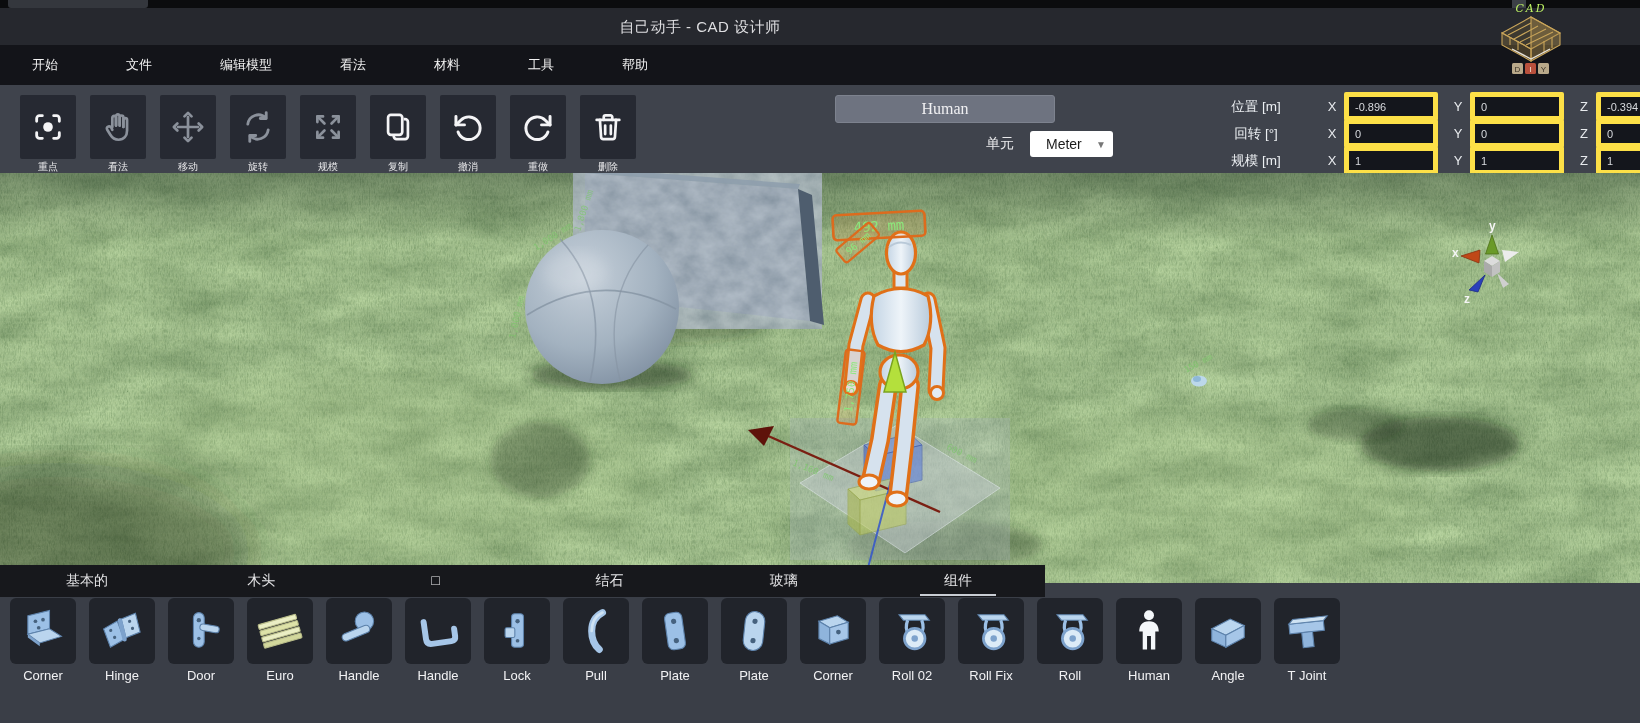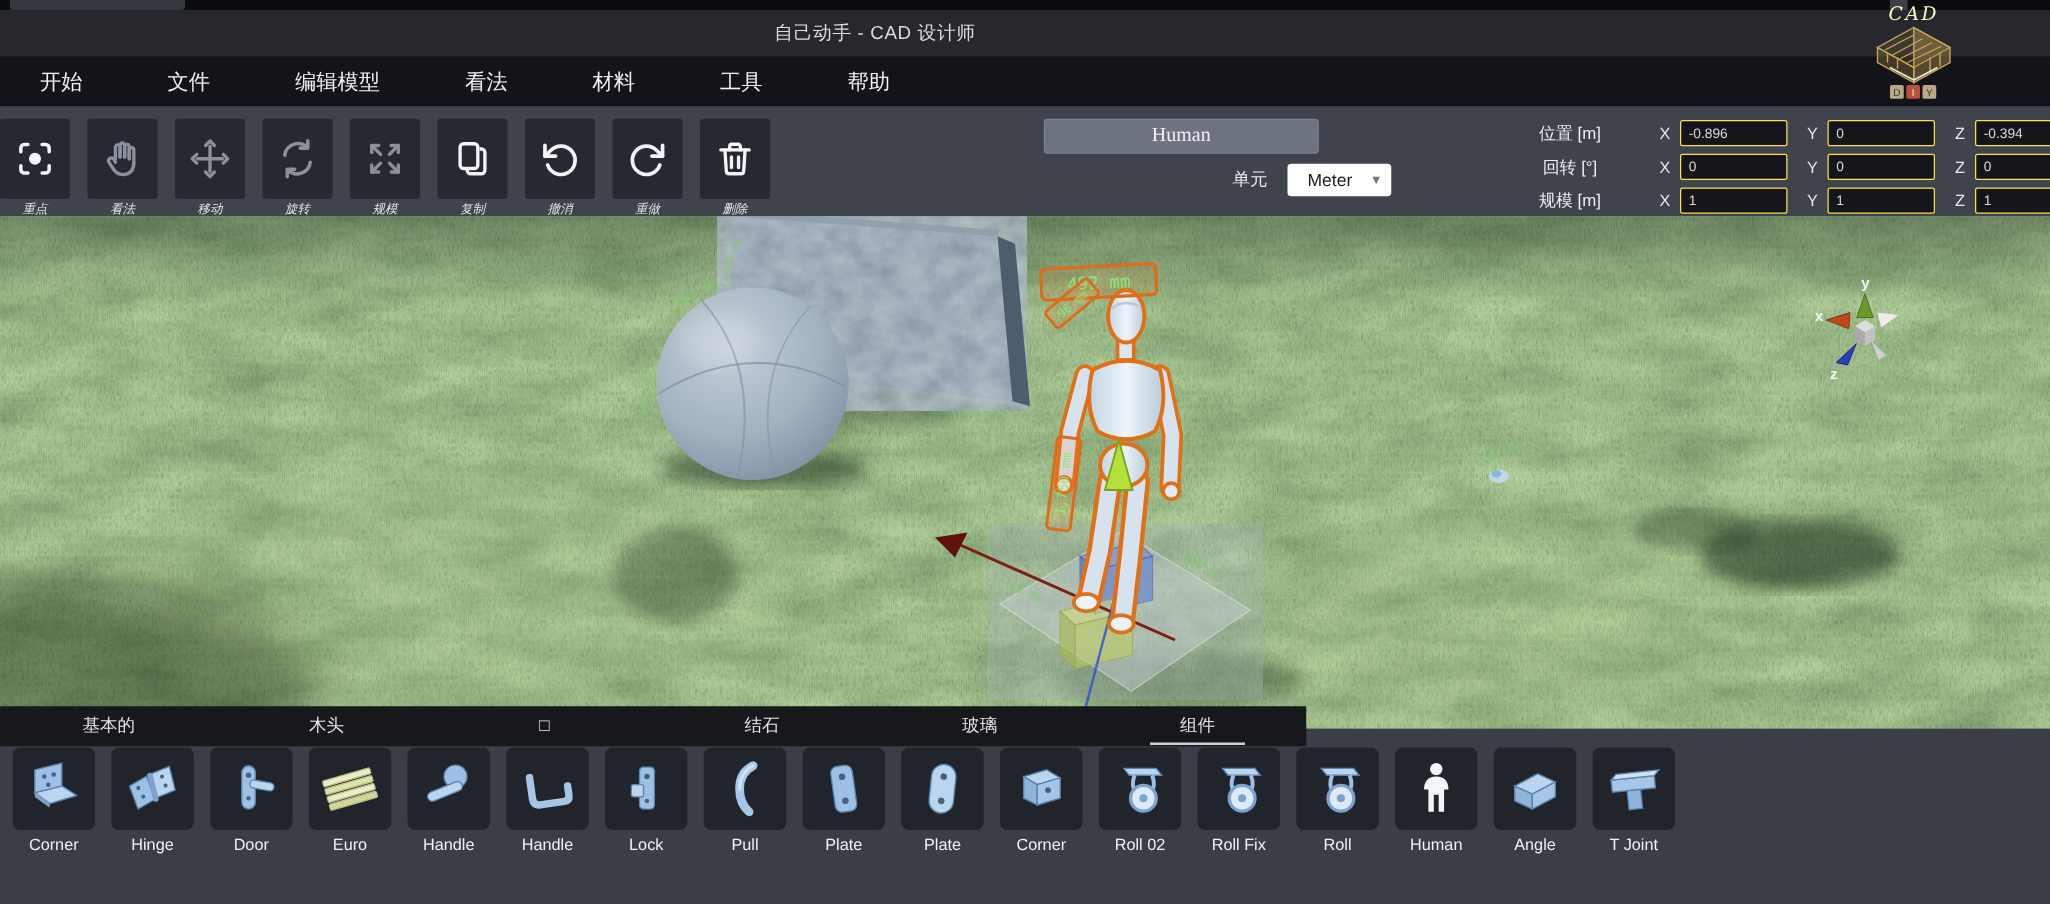--- a/index.html
+++ b/index.html
@@ -8,28 +8,28 @@
        -webkit-font-smoothing:antialiased;}
   
   .topstrip{position:absolute;left:0;top:0;width:1640px;height:8px;background:#0b0c0e;}
   .topstrip .seg{position:absolute;left:8px;top:0;width:140px;height:8px;background:#34373d;border-radius:0 0 3px 3px;}
   .topstrip .seg2{position:absolute;left:1512px;top:0;width:14px;height:8px;background:#3c4046;}
   .titlebar{position:absolute;left:0;top:8px;width:1640px;height:37px;background:#26282e;}
   .titlebar .title{position:absolute;left:0;top:0;width:1400px;height:37px;line-height:37px;
        text-align:center;color:#dedee1;font-size:15px;letter-spacing:.5px;}
   
   .logo{position:absolute;left:1495px;top:2px;width:72px;height:82px;z-index:30;text-align:center;}
-  .logo .cadtext{color:#fef9c3;font-size:15px;font-family:"DejaVu Serif",serif;font-style:italic;letter-spacing:2px;}
+  .logo .cadtext{color:#bef264;font-size:11px;font-family:"DejaVu Serif",serif;font-style:italic;letter-spacing:2px;}
   
   .menubar{position:absolute;left:0;top:45px;width:1640px;height:40px;background:#131419;
        display:flex;align-items:center;gap:68px;padding-left:32px;box-sizing:border-box;}
-  .menuitem{color:#f2f2f2;font-size:17px;cursor:default;white-space:nowrap;}
+  .menuitem{color:#f2f2f2;font-size:13px;cursor:default;white-space:nowrap;}
   
   .toolbar{position:absolute;left:0;top:85px;width:1640px;height:88px;background:#3f434c;}
-  .tbtns{position:absolute;left:0;top:10px;display:flex;gap:14px;font-style:italic;}
+  .tbtns{position:absolute;left:20px;top:10px;display:flex;gap:14px;}
   .tbtn{width:56px;display:flex;flex-direction:column;align-items:center;}
   .tbtn .tile{width:56px;height:64px;background:#262932;border-radius:2px;
        display:flex;align-items:center;justify-content:center;}
   .tbtn .tile svg{width:34px;height:34px;}
   .tbtn.white .tile{color:#f4f4f6;}
   .tbtn.gray .tile{color:#8b919b;}
   .tbtn .lbl{margin-top:1px;font-size:10px;color:#e8e8ea;}
   
   .selname{position:absolute;left:835px;top:10px;width:214px;height:24px;background:#6e7380;
        border:1px solid #7d828e;border-radius:3px;color:#f0f0f2;text-align:center;font-size:16px;
@@ -37,21 +37,21 @@
   .unitlbl{position:absolute;left:986px;top:50px;color:#e9e9eb;font-size:14px;}
   .unitsel{position:absolute;left:1030px;top:46px;width:83px;height:26px;background:#ffffff;
        border-radius:3px;display:flex;align-items:center;padding-left:16px;box-sizing:border-box;
        font-size:14px;color:#1c1c1c;cursor:default;}
   .unitsel .chev{margin-left:auto;margin-right:7px;color:#777;font-size:10px;}
   
   .xform{position:absolute;left:1200px;top:9px;}
   .xrow{display:flex;align-items:center;height:25px;margin-bottom:2px;}
   .xrow .rl{width:112px;text-align:center;color:#eceff2;font-size:13.5px;margin-right:14px;white-space:nowrap;}
   .xrow .ax{width:12px;color:#e8ebee;font-size:13px;margin-right:6px;text-align:center;}
-  .xrow input{width:72px;height:19px;background:#14161c;border:1px solid #fde047;border-radius:2px;
+  .xrow input{width:72px;height:19px;background:#14161c;border:5px solid #fde047;border-radius:2px;
        color:#d8dade;font-size:11px;padding:0 6px;margin-right:14px;outline:none;}
   .xrow input:last-child{margin-right:0;}
   
   .viewport{position:absolute;left:0;top:173px;width:1640px;height:410px;}
   
   .tabbar{position:absolute;left:0;top:565px;width:1045px;height:32px;background:#17181c;z-index:5;
        display:flex;align-items:center;}
   .tab{flex:1;text-align:center;color:#e4e4e6;font-size:14px;cursor:default;position:relative;height:32px;line-height:30px;}
   .tab.active::after{content:"";position:absolute;left:28%;right:28%;bottom:1px;height:2px;background:#c9cdd4;}
   

